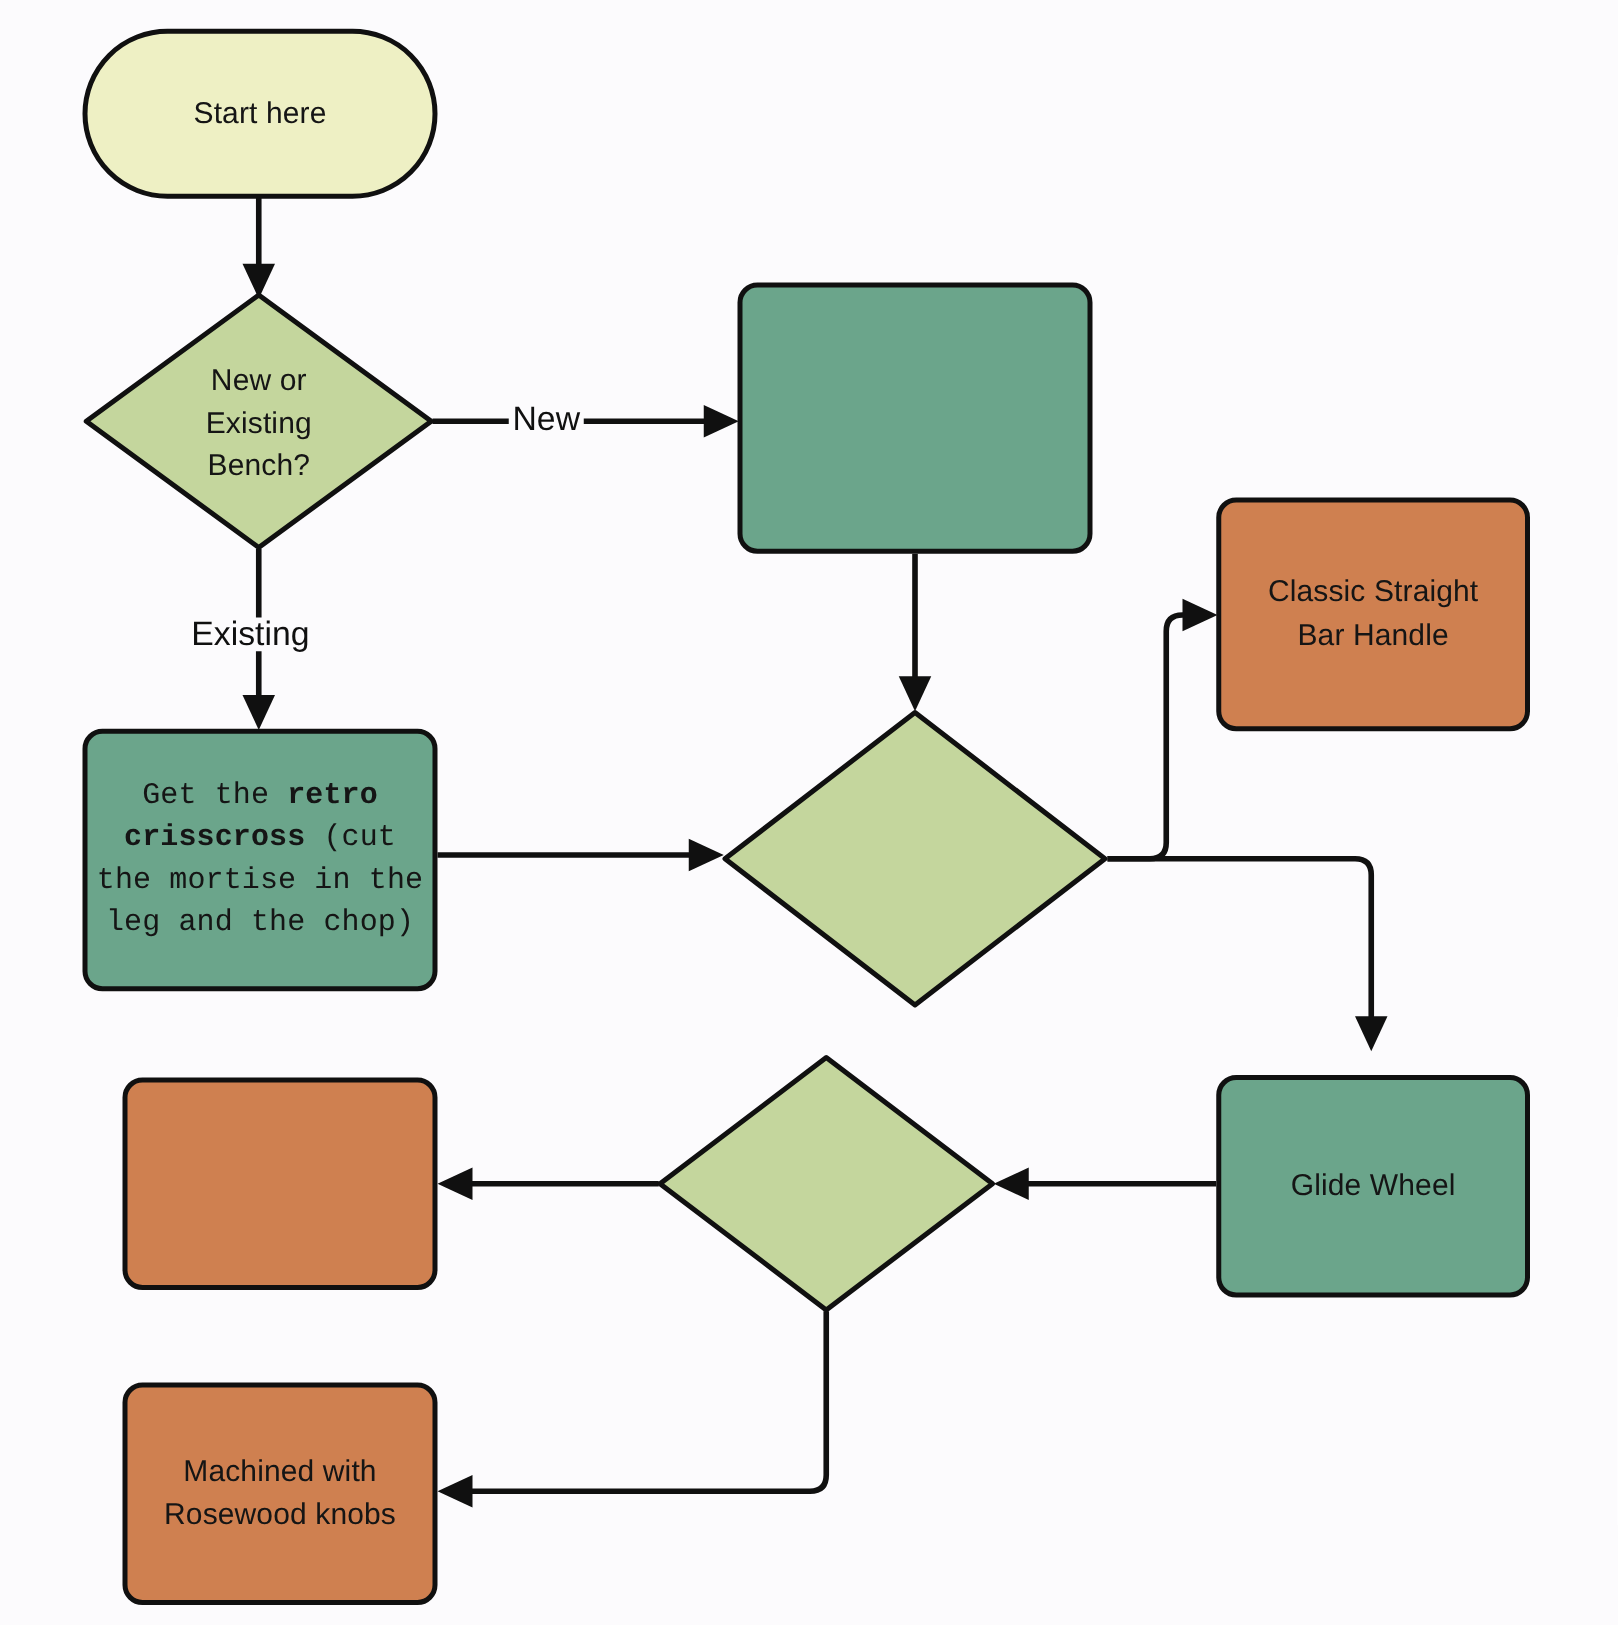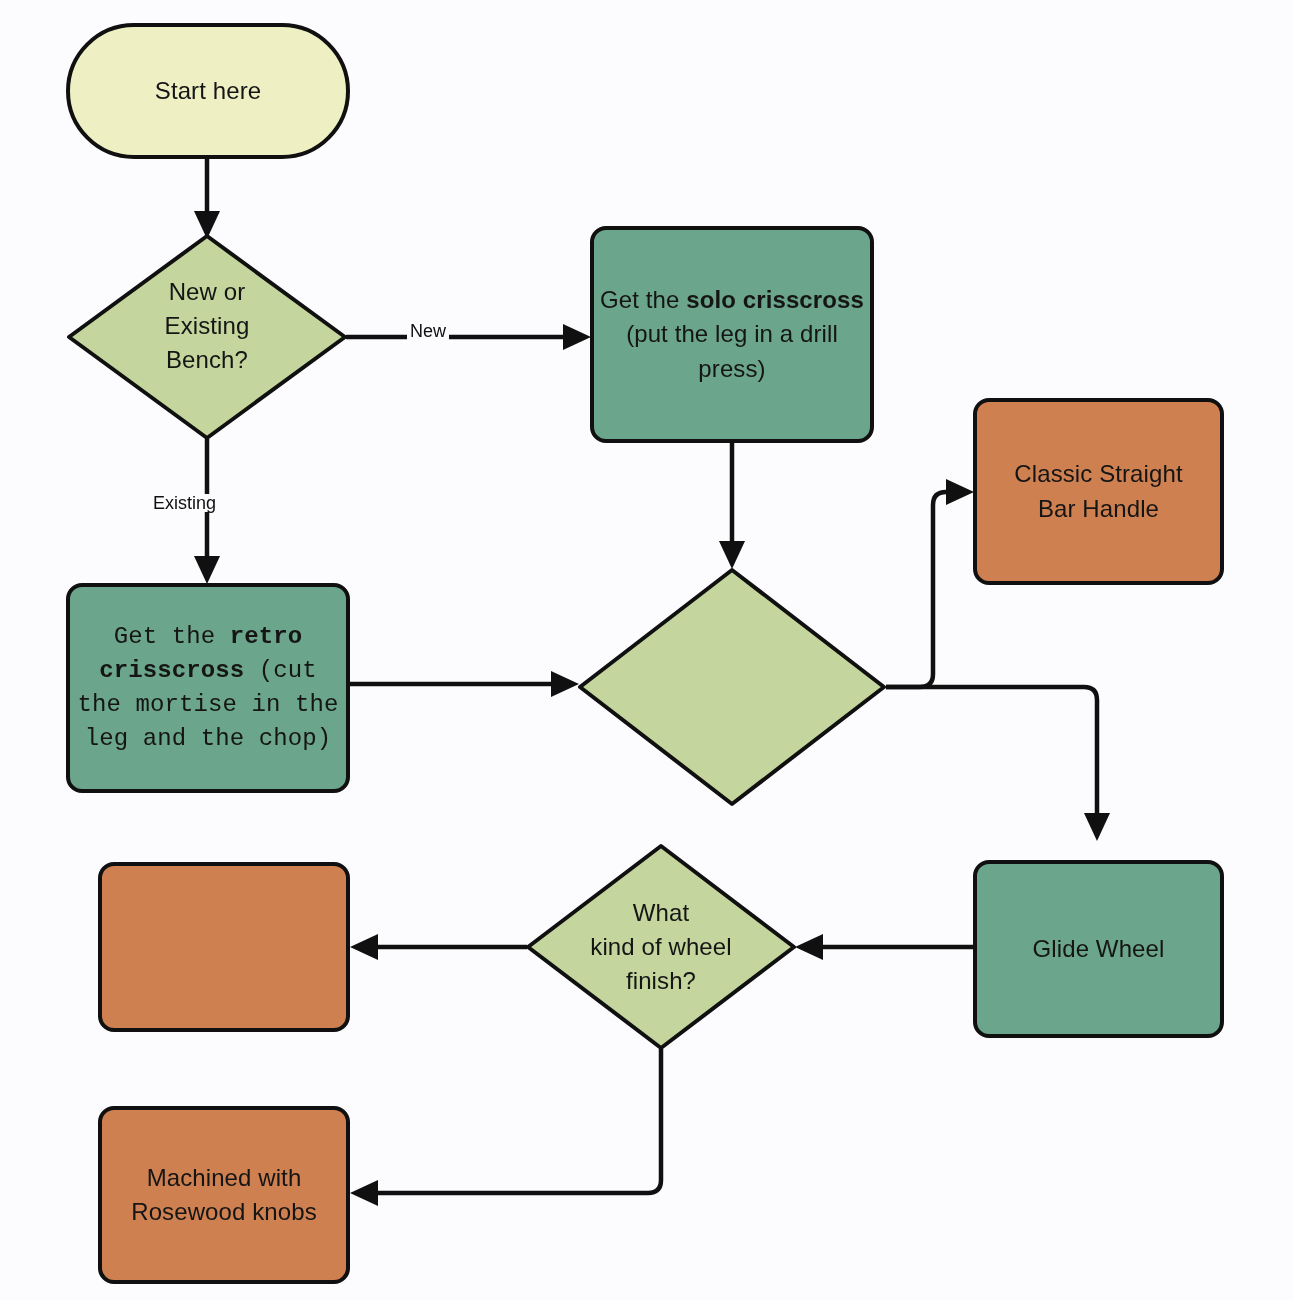--- a/index.html
+++ b/index.html
@@ -55,21 +55,21 @@
     pointer-events: none;
     -webkit-font-smoothing: antialiased;
   }
   .node-text span.b {
     font-weight: bold;
   }
   .edge-label {
     position: absolute;
     color: #101010;
     font-family: "Liberation Sans", sans-serif;
-    font-size: 18px;
+    font-size: 27px;
     line-height: 1;
     white-space: nowrap;
     background: #fcfbfd;
     padding: 0 3px;
   }
 </style>
 </head>
 <body>
 
 <div id="canvas" style="background: rgb(252, 251, 253);">
@@ -145,59 +145,47 @@
     <rect class="node-shape" x="100" y="864" width="248" height="166" rx="14" ry="14" fill="#cf8050" stroke="#101010"></rect>
 
     <rect class="node-shape" x="100" y="1108" width="248" height="174" rx="14" ry="14" fill="#cf8050" stroke="#101010"></rect>
 
   </svg>
 
   <div class="node-text" style="left:68px; top:25px; width:280px; height:132px;">
     <span>Start here</span>
   </div>
 
-  <div class="node-text" style="left:107px; top:266px; width:200px; height:120px;">
+  <div class="node-text" style="left:107px; top:279px; width:200px; height:120px;">
     <div>
       <div>New or</div>
       <div>Existing</div>
       <div>Bench?</div>
     </div>
   </div>
 
-  <div class="node-text" style="left:600px; top:228px; width:264px; height:213px;">
-    <div>
-      <span>Get the </span><span class="b">solo crisscross</span><span> (put the leg in a drill press)</span>
-    </div>
-  </div>
 
   <div class="node-text" style="left:74px; top:585px; width:268px; height:206px;font-family:Liberation Mono, monospace;">
     <div>
       <span>Get the </span><span class="b">retro crisscross</span><span> (cut the mortise in the leg and the chop)</span>
     </div>
   </div>
 
 
   <div class="node-text" style="left:975px; top:862px; width:247px; height:174px;">
     <span>Glide Wheel</span>
   </div>
 
   <div class="node-text" style="left:975px; top:400px; width:247px; height:183px;">
     <div>
       <div>Classic Straight</div>
       <div>Bar Handle</div>
     </div>
   </div>
 
-  <div class="node-text" style="left:551px; top:887px; width:220px; height:120px;">
-    <div>
-      <div>What</div>
-      <div>kind of wheel</div>
-      <div>finish?</div>
-    </div>
-  </div>
 
 
   <div class="node-text" style="left:100px; top:1108px; width:248px; height:174px;">
     <div>
       <div>Machined with</div>
       <div>Rosewood knobs</div>
     </div>
   </div>
 
   <div class="edge-label" style="left: 407px; top: 322px; background: rgb(252, 251, 253);">New</div>

